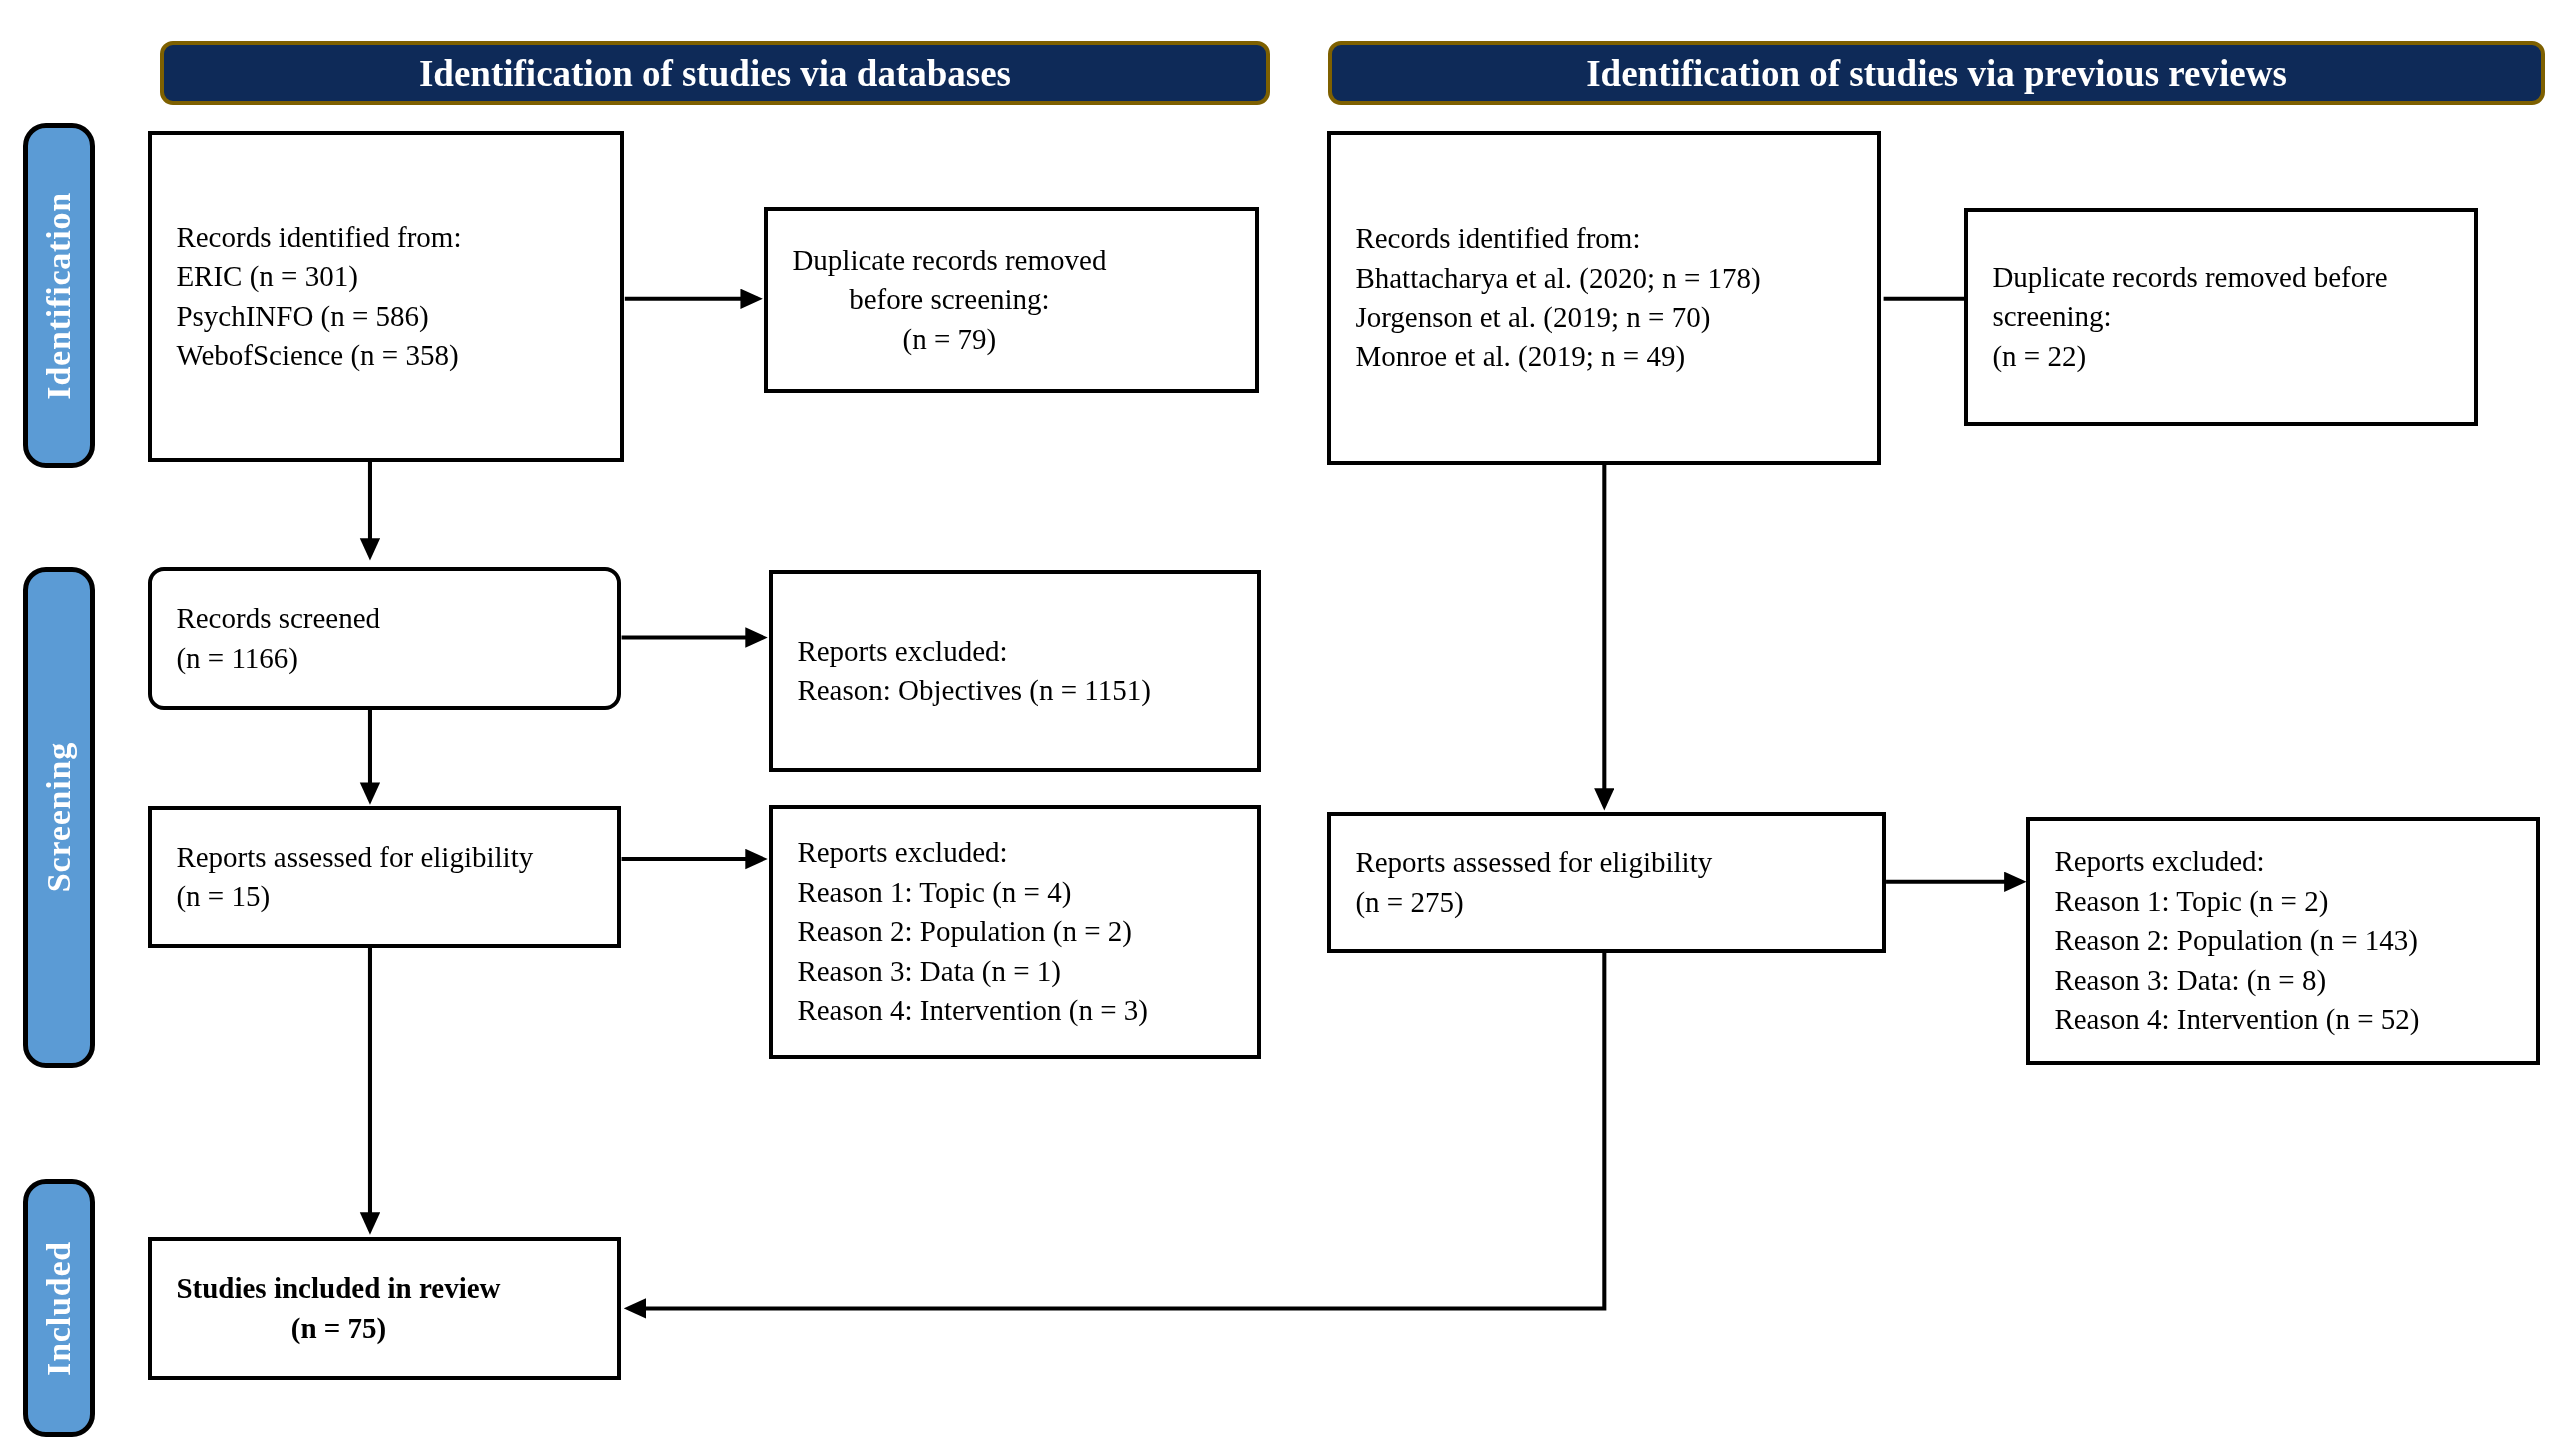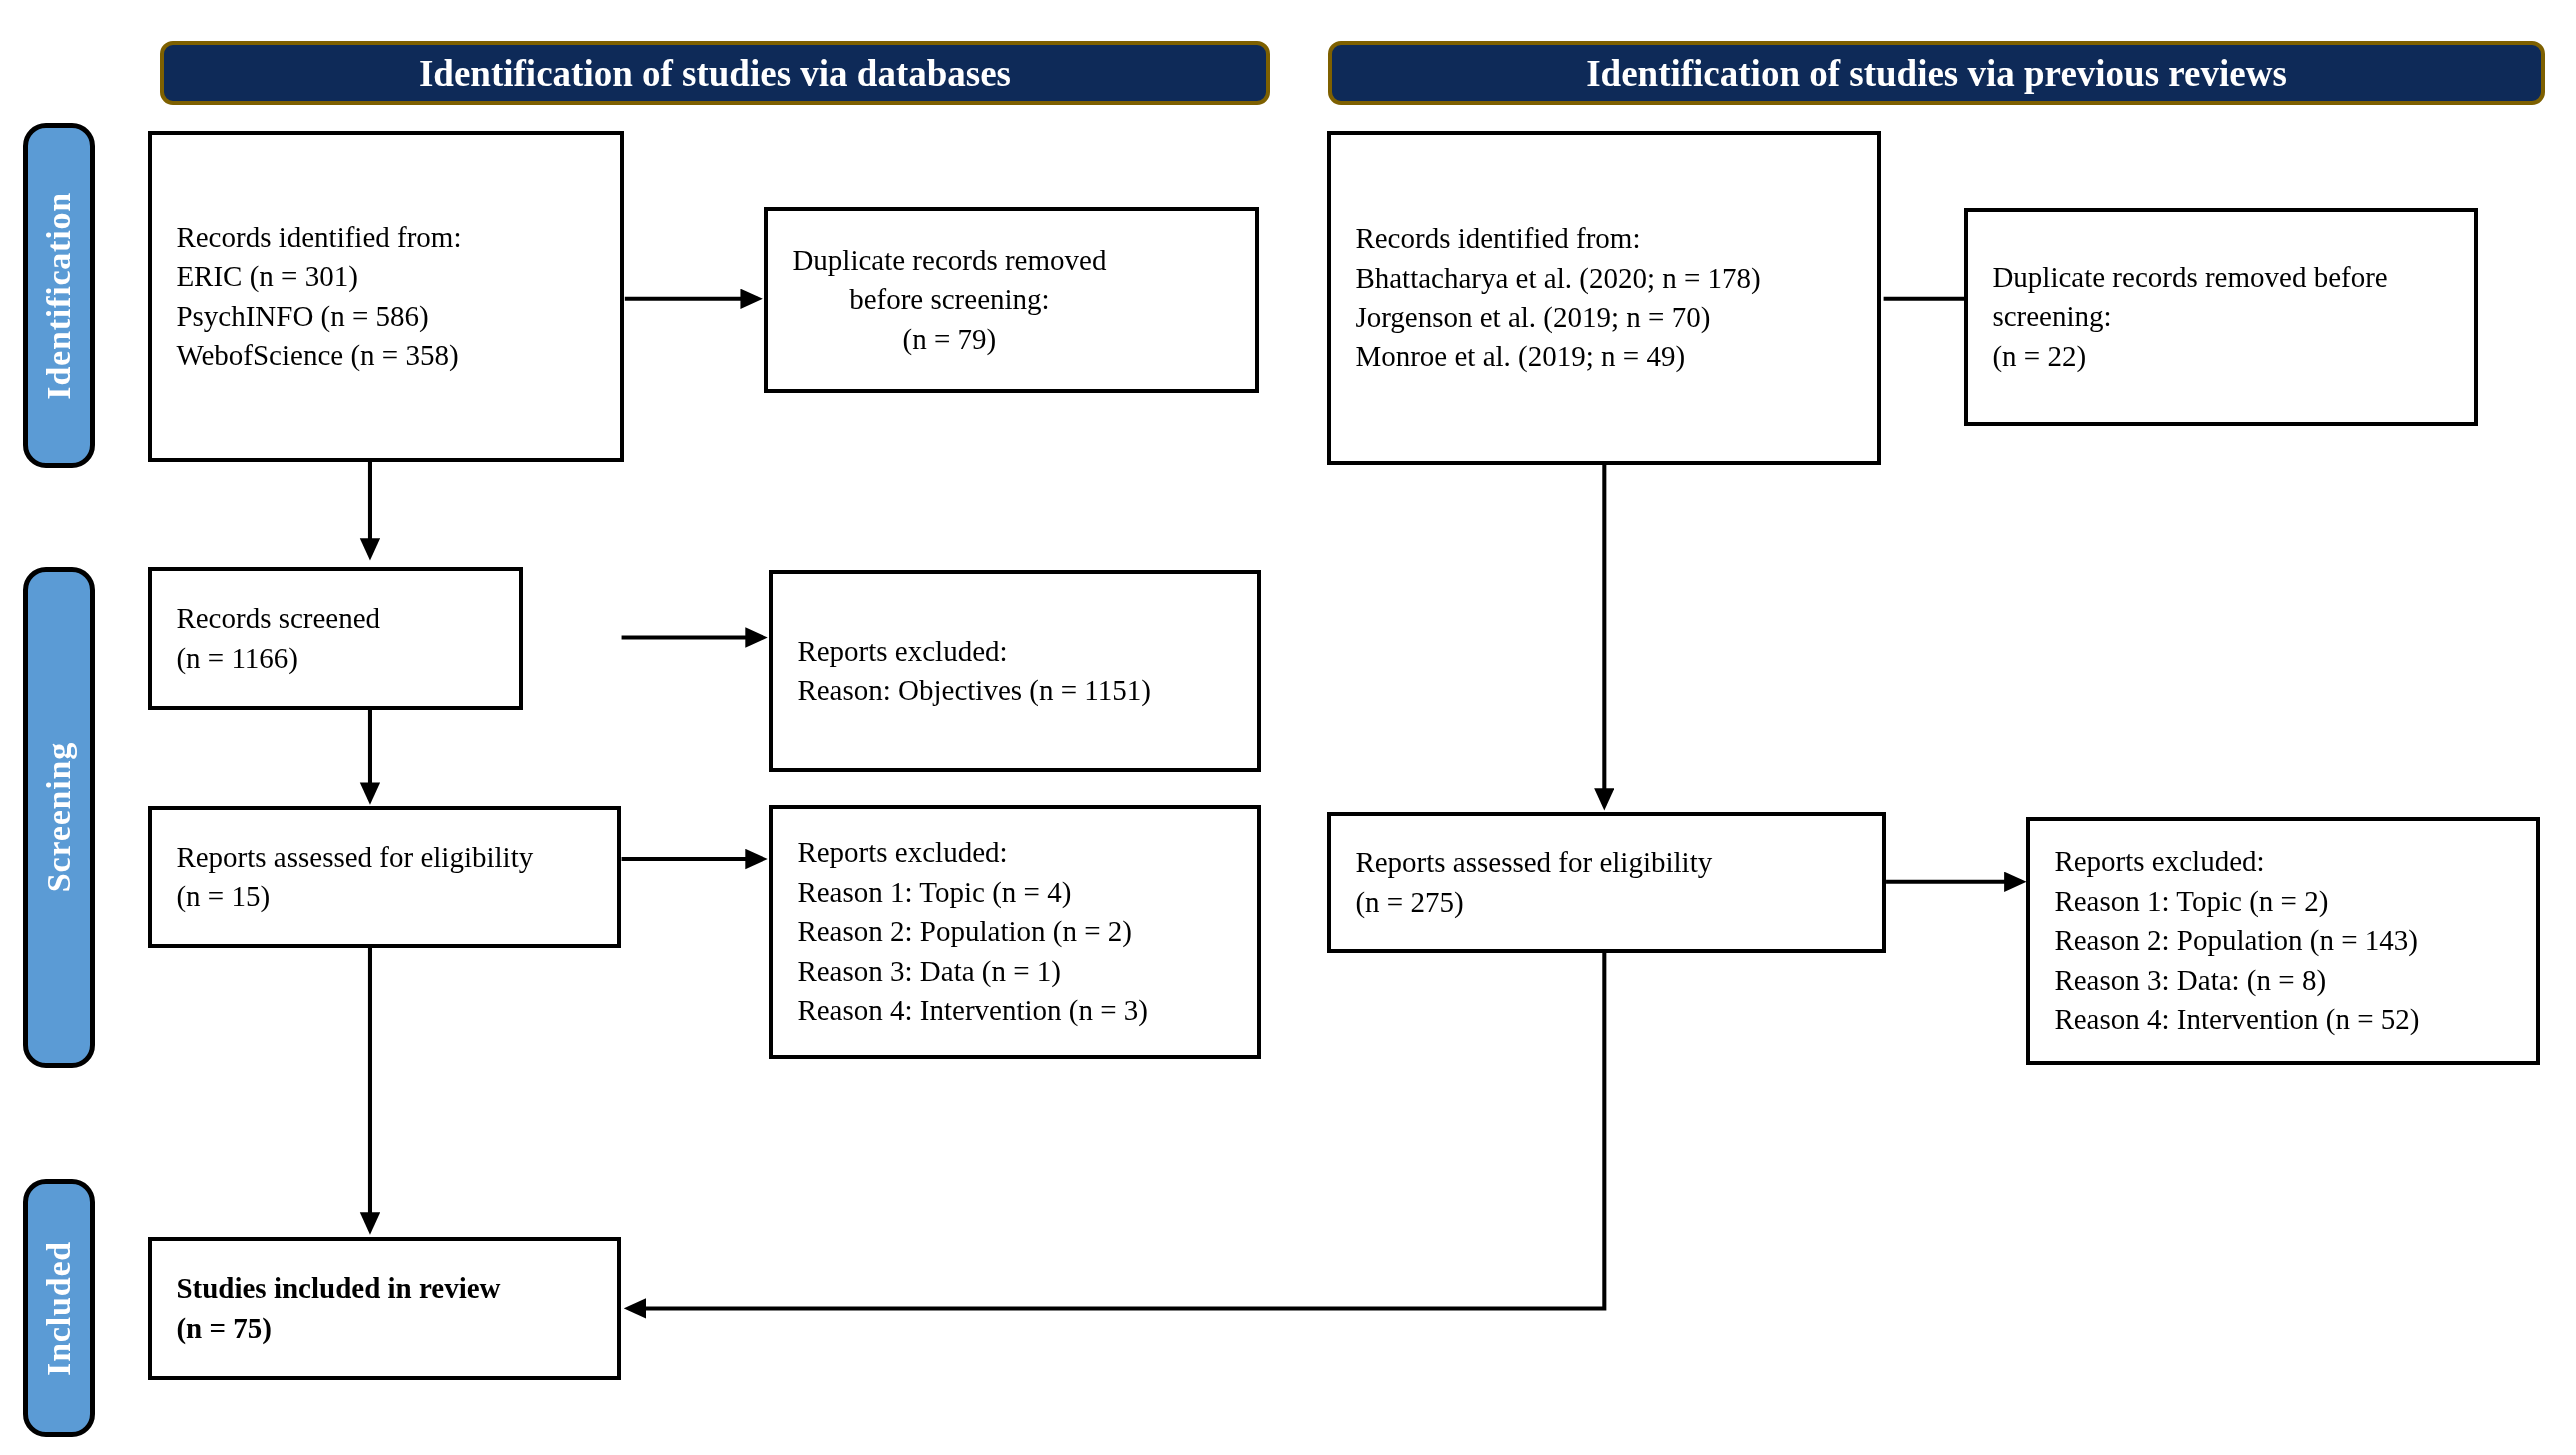--- a/index.html
+++ b/index.html
@@ -69,25 +69,25 @@
     border: 4.9px solid #000000;
     display: flex;
     align-items: center;
     font-size: 29px;
     line-height: 1.36;
   }
   .box .txt {
     padding: 4.9px 14.7px 4.9px 24.4px;
     white-space: pre-line;
   }
-  .box.bold { font-weight: bold; }
+  .box.bold { font-weight: bold; text-align: center; }
 
   #box-l1 { left: 148px;  top: 131px;  width: 476px; height: 331px; }
   #box-l2 { left: 764px;  top: 207px;  width: 495px; height: 186px; text-align: center; }
-  #box-l3 { left: 148px;  top: 567px;  width: 375px; height: 143px; }
+  #box-l3 { left: 148px;  top: 567px;  width: 473px; height: 143px; border-radius: 16px; }
   #box-l4 { left: 769px;  top: 570px;  width: 492px; height: 202px; }
   #box-l5 { left: 148px;  top: 806px;  width: 473px; height: 142px; }
   #box-l6 { left: 769px;  top: 805px;  width: 492px; height: 254px; }
   #box-l7 { left: 148px;  top: 1237px; width: 473px; height: 143px; }
   #box-r1 { left: 1327px; top: 131px;  width: 554px; height: 334px; }
   #box-r2 { left: 1964px; top: 208px;  width: 514px; height: 218px; }
   #box-r3 { left: 1327px; top: 812px;  width: 559px; height: 141px; }
   #box-r4 { left: 2026px; top: 817px; width: 514px; height: 248px; }
 
   

